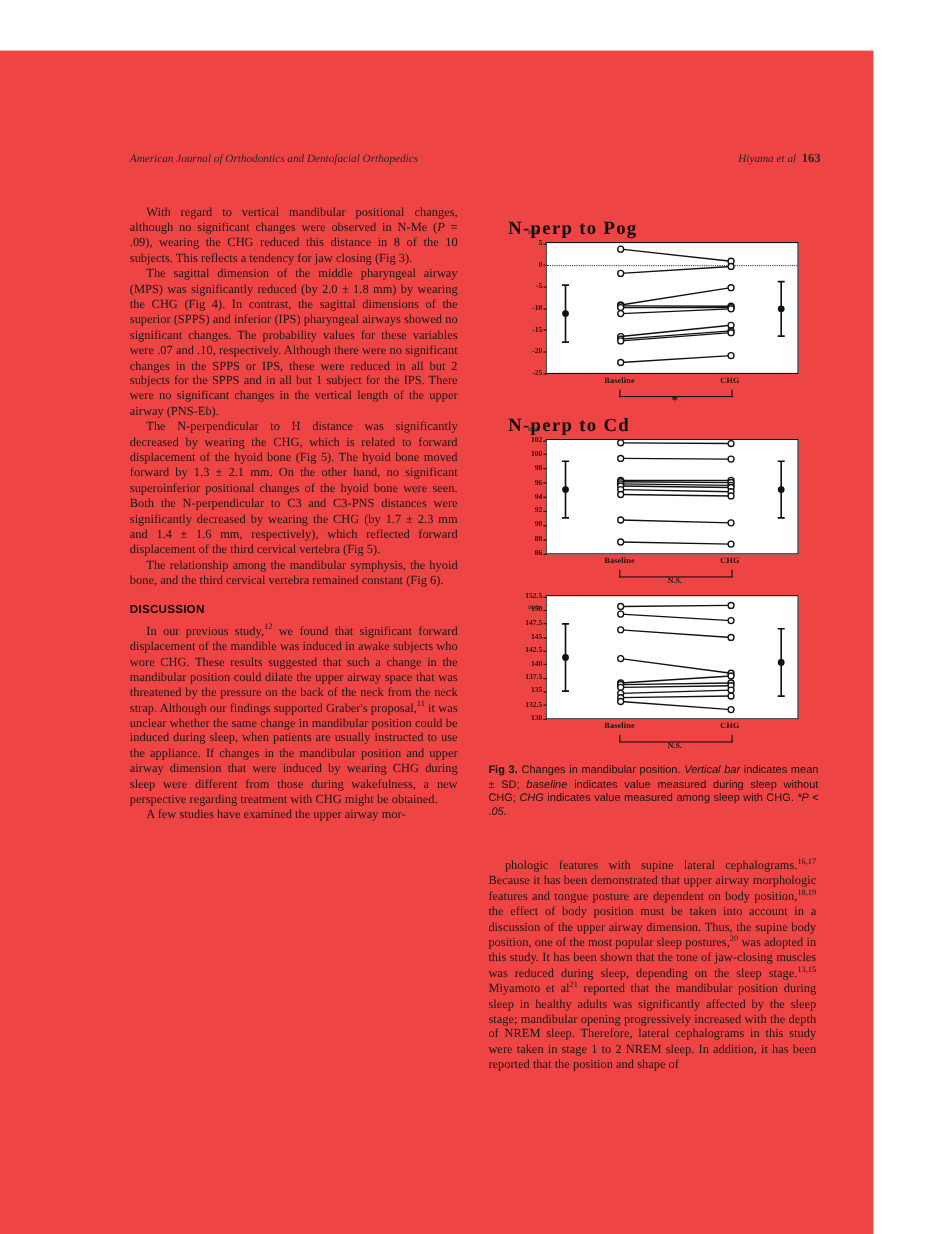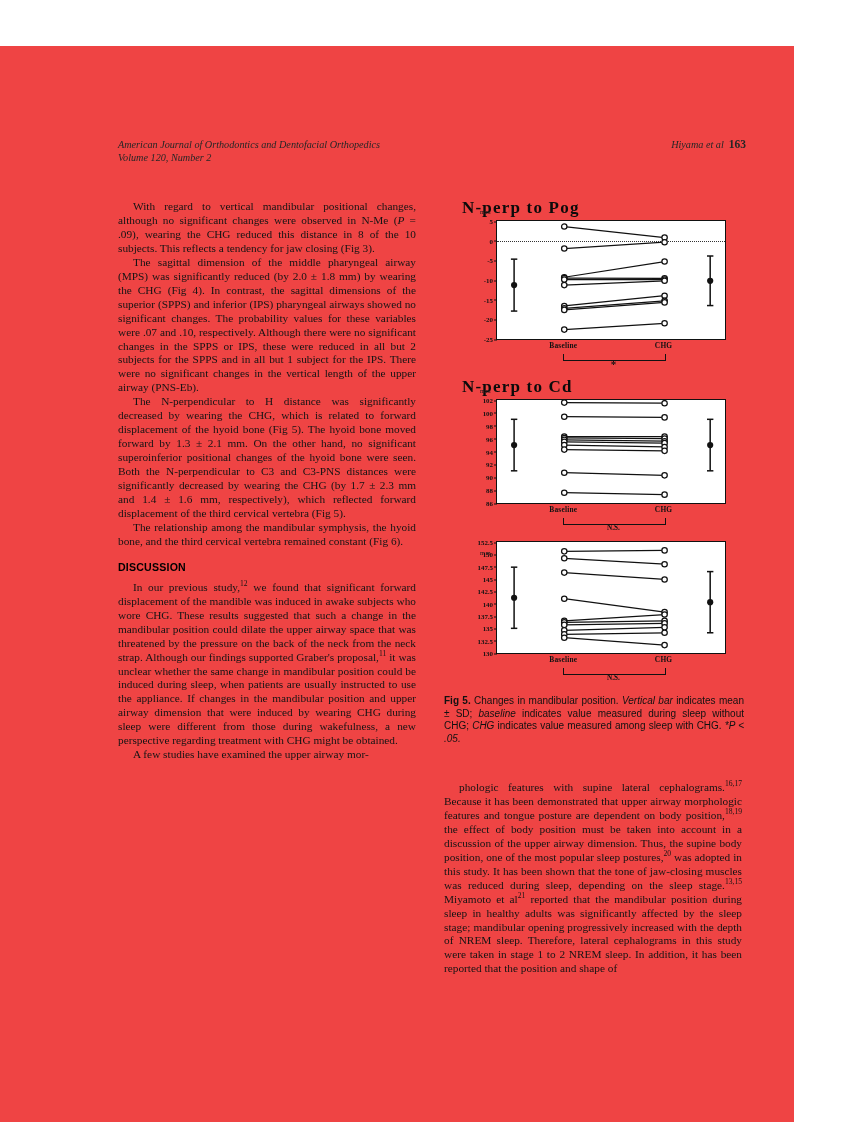--- a/index.html
+++ b/index.html
@@ -49,21 +49,21 @@
 
   
   .col {
     position: absolute;
     width: 298px;
     font-size: 11.3px;
     line-height: 13.95px;
     text-align: justify;
     color: #141414;
   }
-  .col-left  { left: 118px; top: 154px; }
+  .col-left  { left: 118px; top: 141px; }
   .col-right { left: 444px; }
   .col p {
     margin: 0;
     text-indent: 15px;
   }
   .sec-head {
     font-family: "Liberation Sans", sans-serif;
     font-weight: bold;
     font-size: 10.6px;
     letter-spacing: 0.2px;
@@ -178,21 +178,20 @@
   .fig-caption i { font-style: italic; }
 </style>
 </head>
 <body>
 
 <div class="page">
 
   <div class="runhead">
     <div class="runhead-left">
       <div>American Journal of Orthodontics and Dentofacial Orthopedics</div>
-      <div>Volume 120, Number 2</div>
     </div>
     <div class="runhead-right">
       <span>Hiyama et al</span><span class="pagenum">163</span>
     </div>
   </div>
 
   <div class="col col-left">
     <p>With regard to vertical mandibular positional changes, although no significant changes were observed in N-Me (<i>P</i> = .09), wearing the CHG reduced this distance in 8 of the 10 subjects. This reflects a tendency for jaw closing (Fig 3).</p>
     <p>The sagittal dimension of the middle pharyngeal airway (MPS) was significantly reduced (by 2.0 ± 1.8 mm) by wearing the CHG (Fig 4). In contrast, the sagittal dimensions of the superior (SPPS) and inferior (IPS) pharyngeal airways showed no significant changes. The probability values for these variables were .07 and .10, respectively. Although there were no significant changes in the SPPS or IPS, these were reduced in all but 2 subjects for the SPPS and in all but 1 subject for the IPS. There were no significant changes in the vertical length of the upper airway (PNS-Eb).</p>
     <p>The N-perpendicular to H distance was significantly decreased by wearing the CHG, which is related to forward displacement of the hyoid bone (Fig 5). The hyoid bone moved forward by 1.3 ± 2.1 mm. On the other hand, no significant superoinferior positional changes of the hyoid bone were seen. Both the N-perpendicular to C3 and C3-PNS distances were significantly decreased by wearing the CHG (by 1.7 ± 2.3 mm and 1.4 ± 1.6 mm, respectively), which reflected forward displacement of the third cervical vertebra (Fig 5).</p>
@@ -391,21 +390,21 @@
           <div class="xlab" style="left: 67.26px;">Baseline</div>
           <div class="xlab" style="left: 167.58px;">CHG</div>
         </div>
       <div class="sig-wrap" id="sig2" style="width: 228px;">
           <div class="sig-bracket" style="left: 67.26px; width: 100.32px;"></div>
           <div class="sig-text" style="left: 117.42px;">N.S.</div>
         </div>
     </div>
 
     <div class="fig-caption">
-      <b>Fig 5.</b><span> Changes in mandibular position. </span><i>Vertical bar</i><span> indicates mean ± SD; </span><i>baseline</i><span> indicates value measured during sleep without CHG; </span><i>CHG</i><span> indicates value measured among sleep with CHG. </span><i>*P &lt; .05.</i>
+      <b>Fig 3.</b><span> Changes in mandibular position. </span><i>Vertical bar</i><span> indicates mean ± SD; </span><i>baseline</i><span> indicates value measured during sleep without CHG; </span><i>CHG</i><span> indicates value measured among sleep with CHG. </span><i>*P &lt; .05.</i>
     </div>
   </div>
 
   <div class="col col-right" id="right-col" style="top: 735px;">
     <p>phologic features with supine lateral cephalograms.<sup>16,17</sup> Because it has been demonstrated that upper airway morphologic features and tongue posture are dependent on body position,<sup>18,19</sup> the effect of body position must be taken into account in a discussion of the upper airway dimension. Thus, the supine body position, one of the most popular sleep postures,<sup>20</sup> was adopted in this study. It has been shown that the tone of jaw-closing muscles was reduced during sleep, depending on the sleep stage.<sup>13,15</sup> Miyamoto et al<sup>21</sup> reported that the mandibular position during sleep in healthy adults was significantly affected by the sleep stage; mandibular opening progressively increased with the depth of NREM sleep. Therefore, lateral cephalograms in this study were taken in stage 1 to 2 NREM sleep. In addition, it has been reported that the position and shape of</p>
   </div>
 
 </div>
 
 </body></html>

